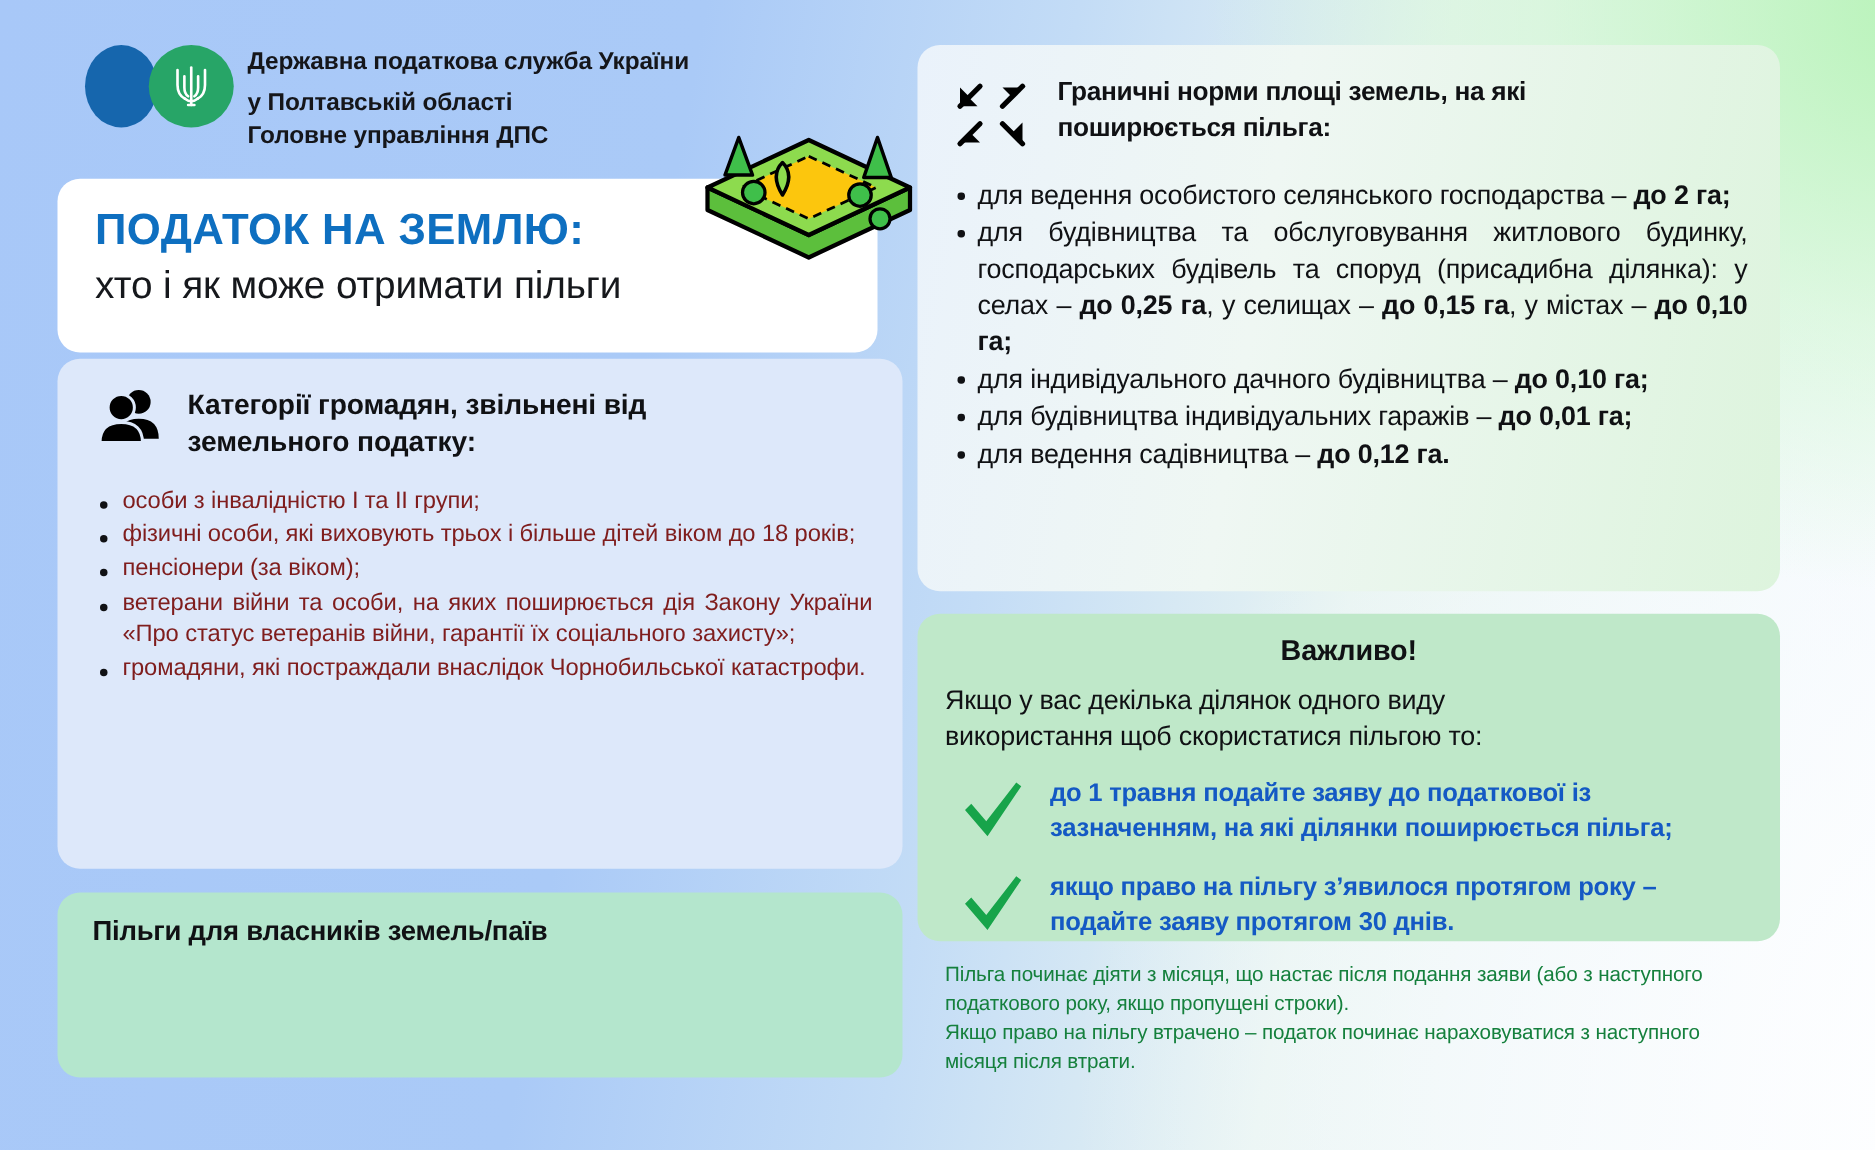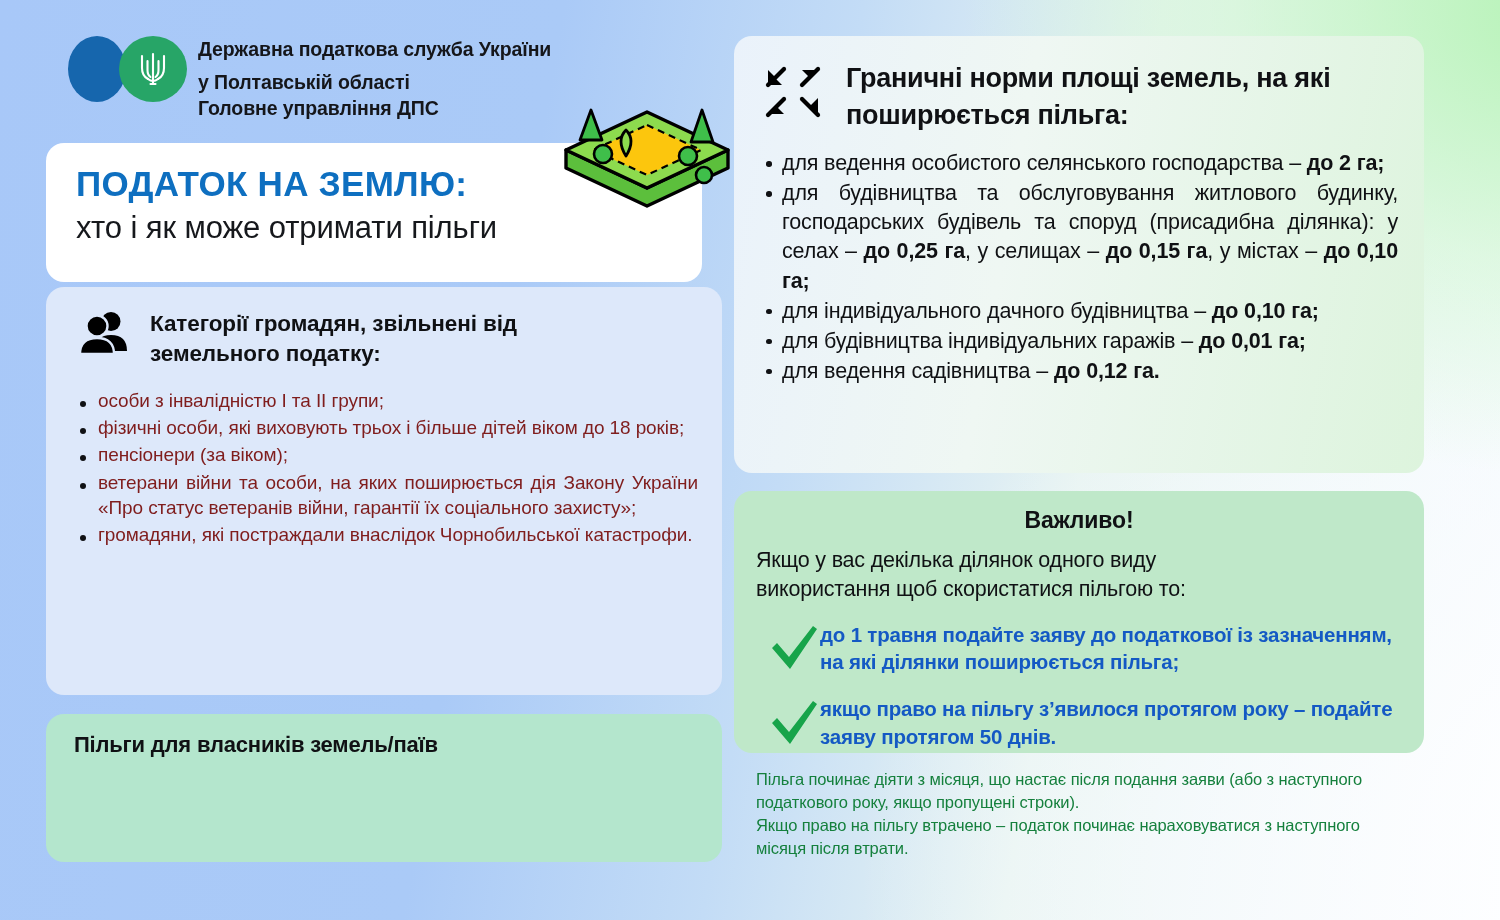--- a/index.html
+++ b/index.html
@@ -156,21 +156,21 @@
     border-radius: 18px;
     background: linear-gradient(100deg, #eaf2fb 0%, #eff7f3 40%, #ddf4dd 100%);
     padding: 24px 26px 0 22px;
   }
   .limits-head {
     display: flex; align-items: flex-start; gap: 22px;
     padding-left: 6px;
   }
   .expand-icon { flex: 0 0 auto; margin-top: 3px; }
   .limits-head-text {
-    font-size: 27px; font-weight: bold; color: #101114;
+    font-size: 21px; font-weight: bold; color: #101114;
     line-height: 1.36; letter-spacing: -0.25px;
   }
   ul.limits-bullets { list-style: none; margin-top: 16px; }
   ul.limits-bullets li {
     position: relative;
     padding-left: 26px;
     font-size: 21.5px;
     line-height: 1.35;
     color: #101114;
     margin-bottom: 1px;
@@ -201,21 +201,21 @@
     text-align: center;
     font-size: 23px; font-weight: bold; color: #101114;
     letter-spacing: -0.1px;
   }
   .important-lead {
     margin-top: 12px;
     font-size: 21.5px; color: #101114; line-height: 1.34;
     letter-spacing: -0.2px;
   }
   .check-row {
-    display: flex; align-items: flex-end; gap: 0;
+    display: flex; align-items: flex-end; gap: 20px;
     margin-top: 16px;
     padding-left: 12px;
   }
   .check-row.second { margin-top: 18px; }
   .check-icon { flex: 0 0 auto; margin-top: 4px; }
   .check-text {
     font-size: 20.5px; color: #1459c4; font-weight: bold;
     line-height: 1.36; letter-spacing: -0.2px;
     padding-top: 1px;
   }
@@ -371,21 +371,21 @@
         </span>
         <div class="check-text">до 1 травня подайте заяву до податкової із зазначенням, на які ділянки поширюється пільга;</div>
       </div>
 
       <div class="check-row second">
         <span class="check-icon">
           <svg width="52" height="48" viewBox="0 0 52 48">
             <path d="M4 24 L9 19 L21 33 L45 2 L49 5 L22 45 Z" fill="#17a44a"></path>
           </svg>
         </span>
-        <div class="check-text">якщо право на пільгу з’явилося протягом року – подайте заяву протягом 50 днів.</div>
+        <div class="check-text">якщо право на пільгу з’явилося протягом року – подайте заяву протягом 30 днів.</div>
       </div>
 
       <div class="fine-print">
         <p>Пільга починає діяти з місяця, що настає після подання заяви (або з наступного податкового року, якщо пропущені строки).</p>
         <p>Якщо право на пільгу втрачено – податок починає нараховуватися з наступного місяця після втрати.</p>
       </div>
     </div>
   </div>
 </div>
 

